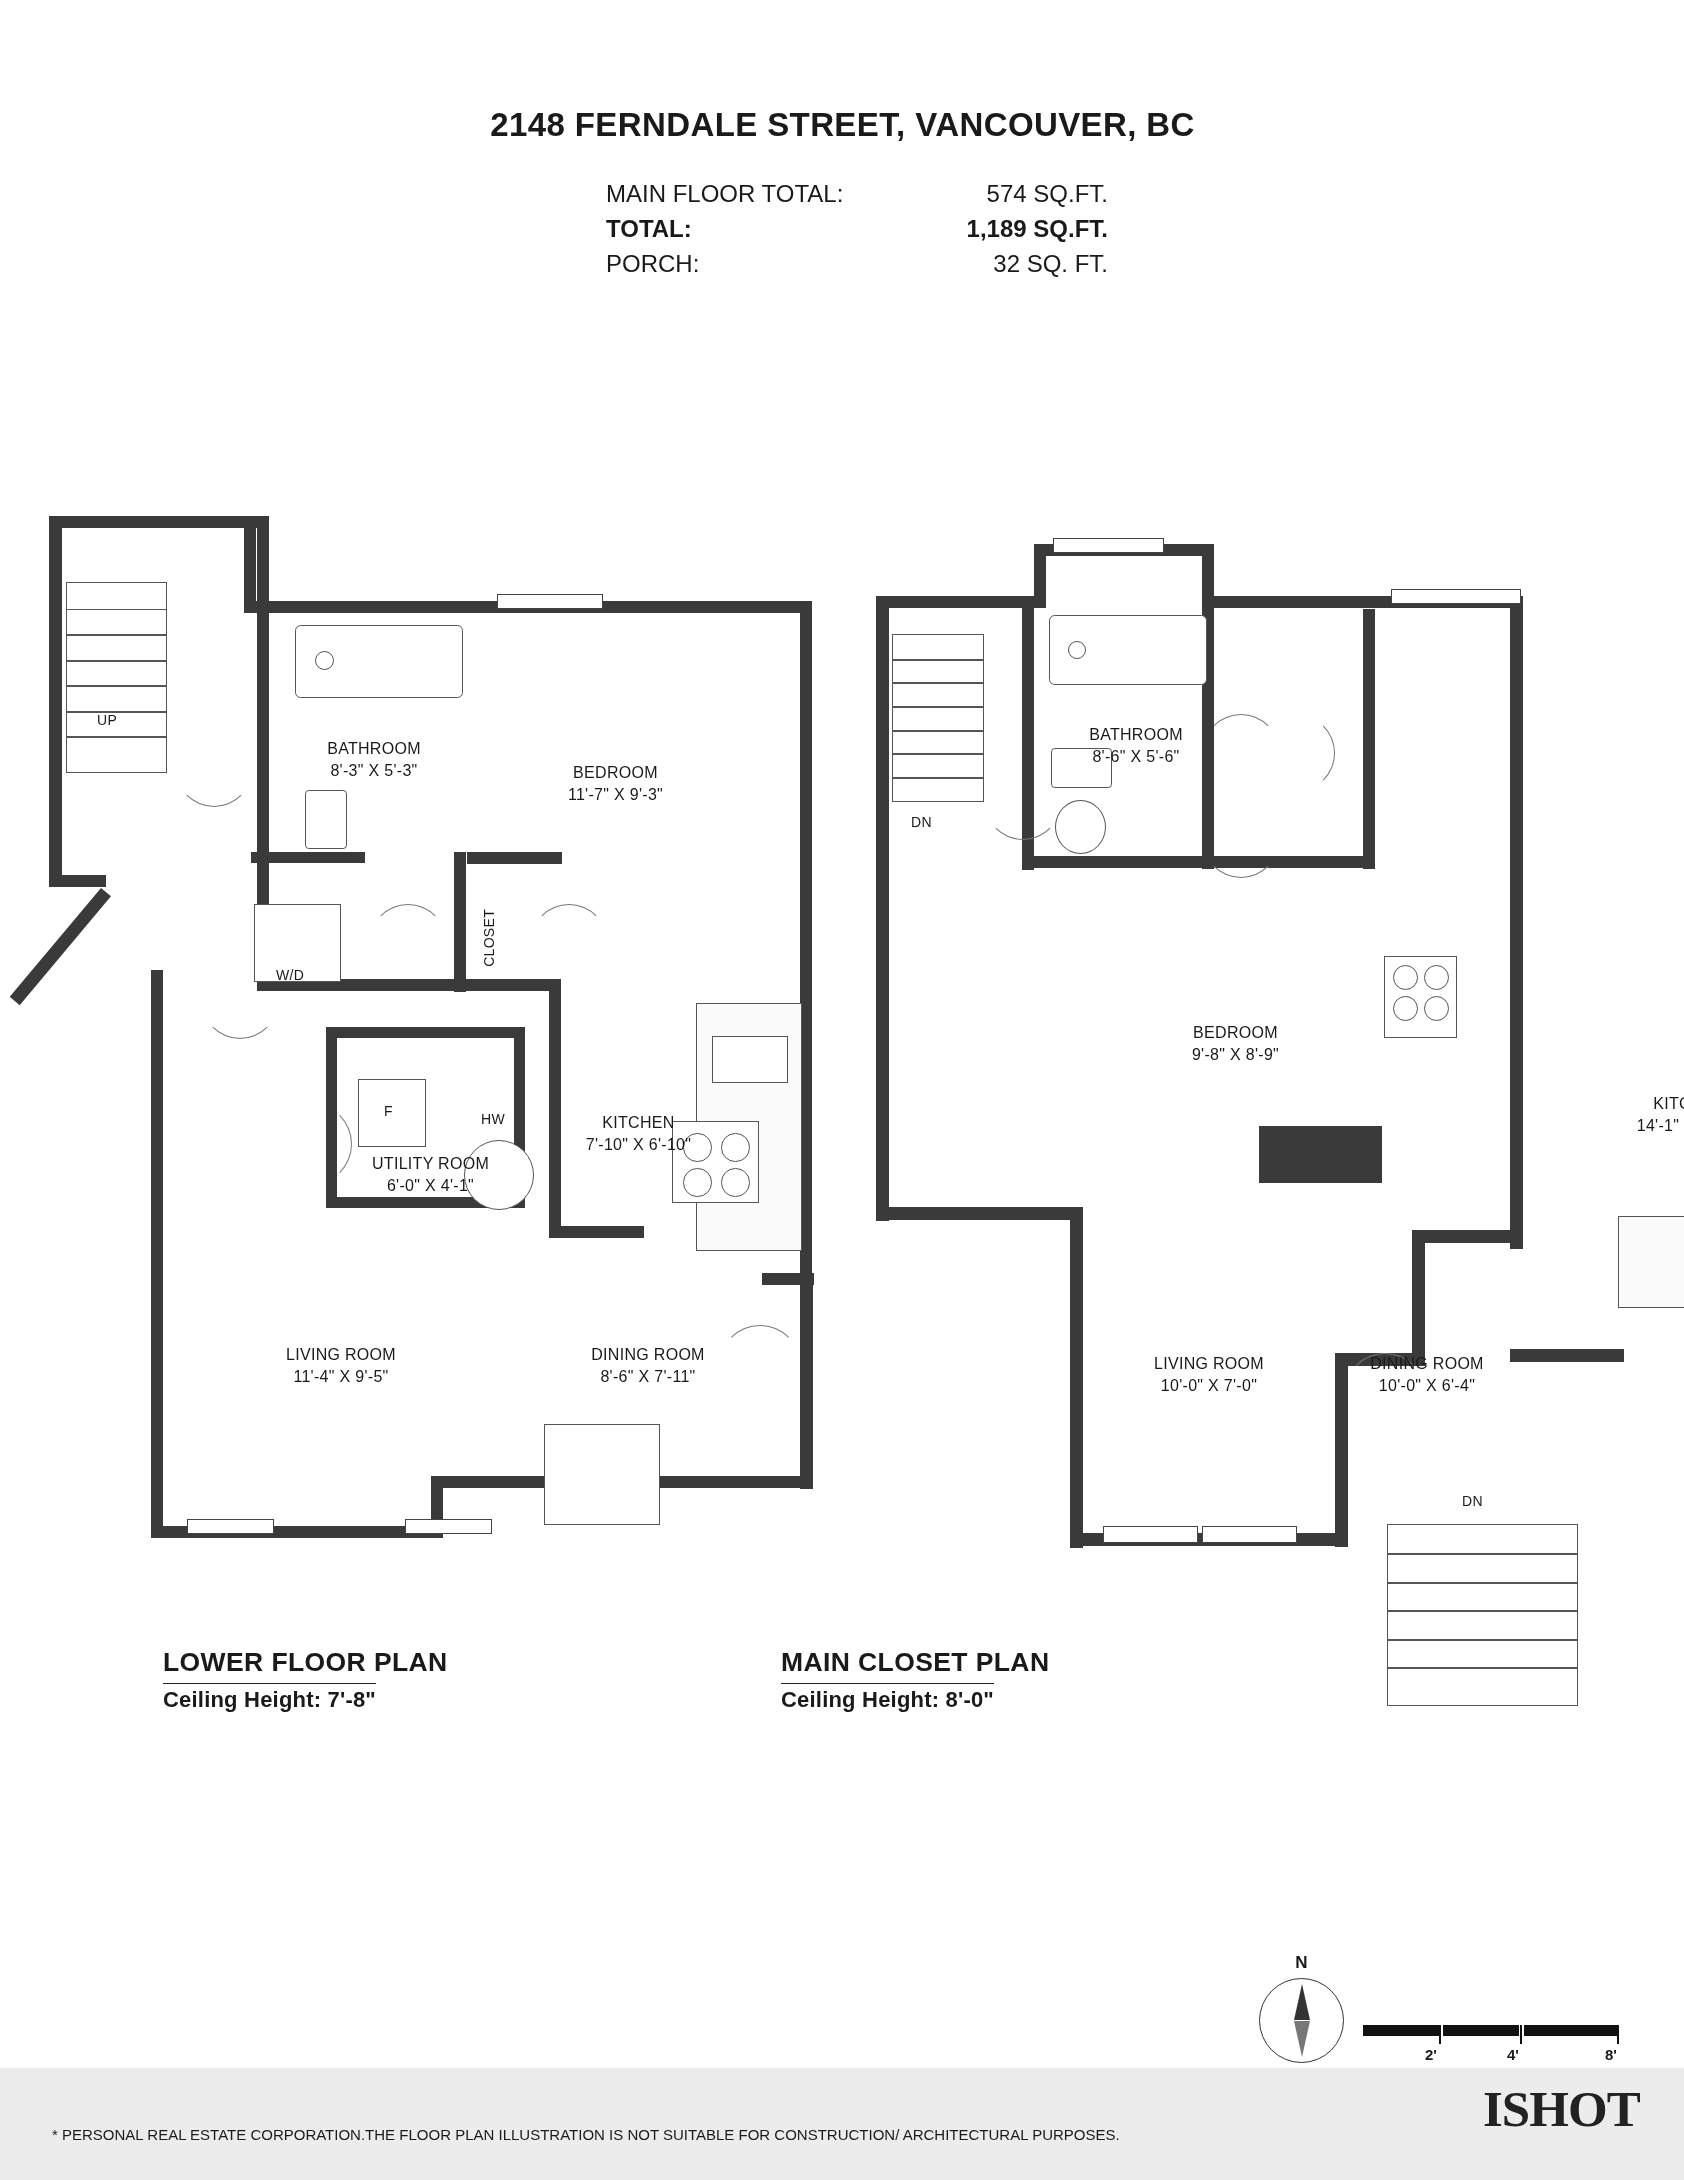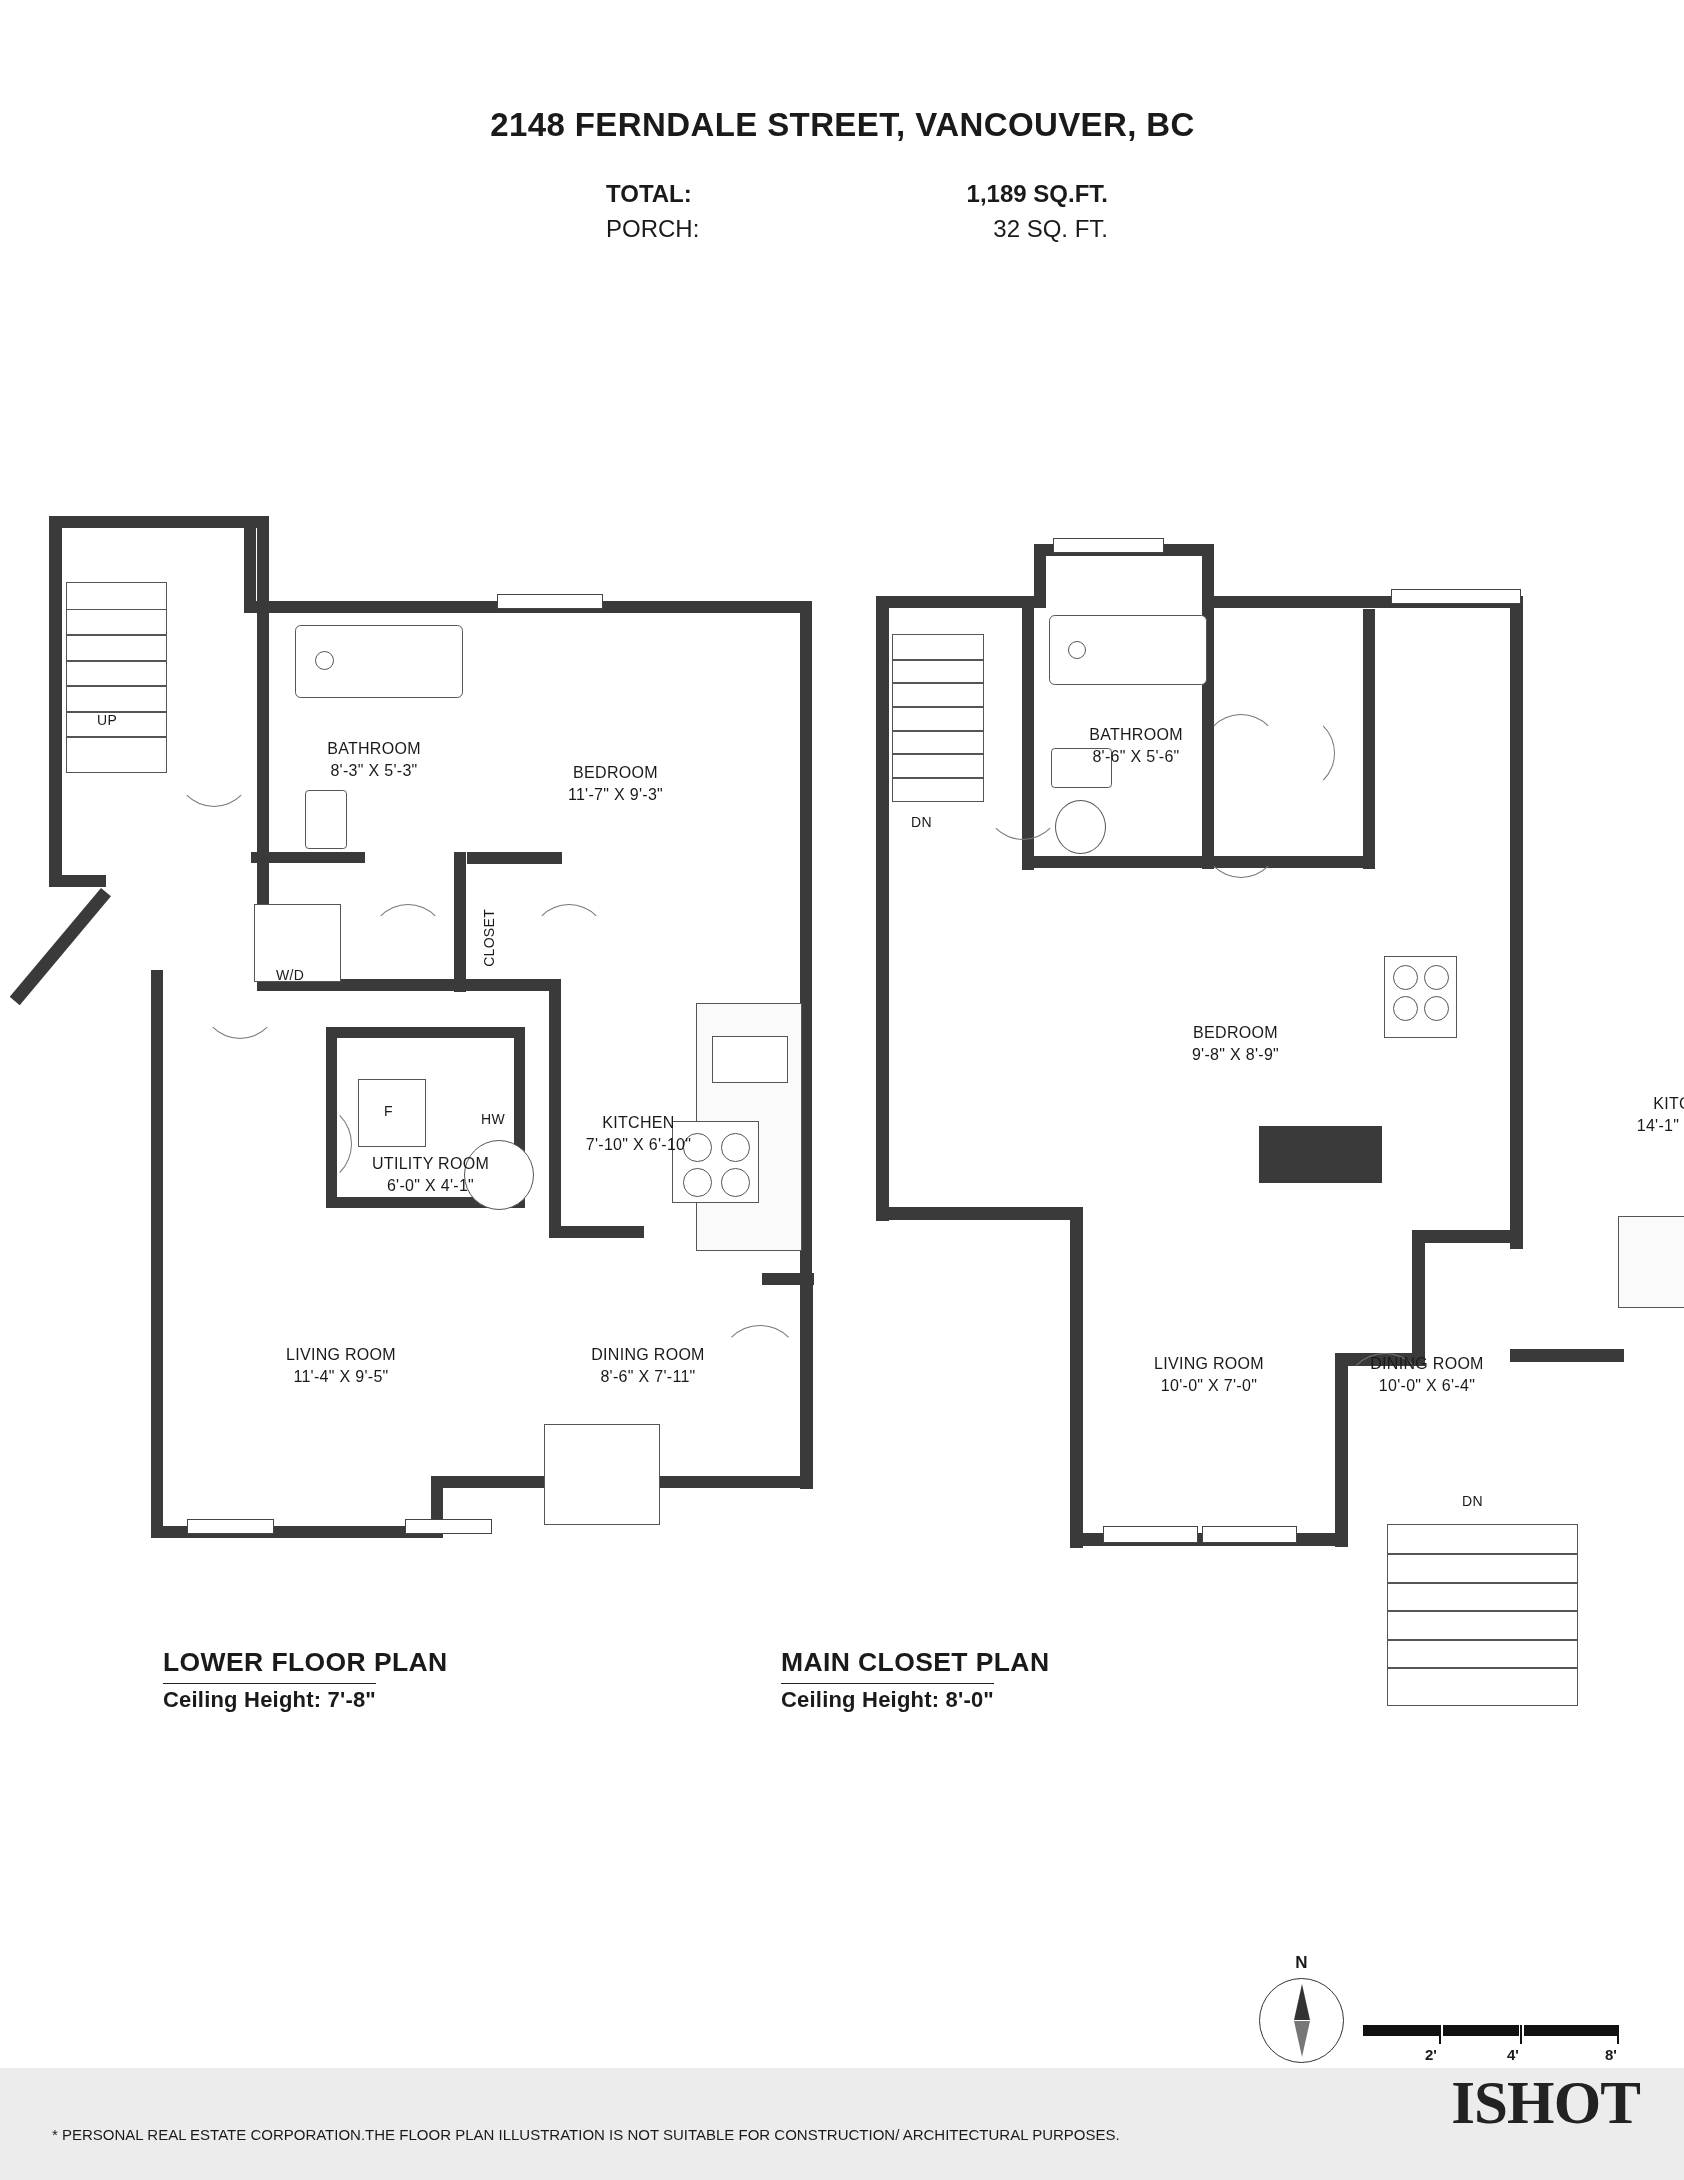--- a/index.html
+++ b/index.html
@@ -74,31 +74,35 @@
 
   
   .footerbar{
     position:absolute;left:0;bottom:0;width:1685px;height:112px;background:#ececec;
   }
   .disclaimer{
     position:absolute;left:52px;bottom:34px;width:1183px;font-size:15px;line-height:22px;
   }
   .logo{
     position:absolute;right:45px;bottom:42px;font-family:"Liberation Serif",serif;
-    font-size:61px;font-weight:bold;letter-spacing:-0.9px;color:#222;
+    font-size:51px;font-weight:bold;letter-spacing:-0.9px;color:#222;
   }
 </style>
 </head>
 <body>
 
 <div class="page">
 
   <div class="title">2148 FERNDALE STREET, VANCOUVER, BC</div>
 
   <div class="totals">
+    <div class="row">
+      <span class="lbl">MAIN FLOOR TOTAL:</span>
+      <span class="val">574 SQ.FT.</span>
+    </div>
     <div class="row bold">
       <span class="lbl">TOTAL:</span>
       <span class="val">1,189 SQ.FT.</span>
     </div>
     <div class="row">
       <span class="lbl">PORCH:</span>
       <span class="val">32 SQ. FT.</span>
     </div>
   </div>
 

